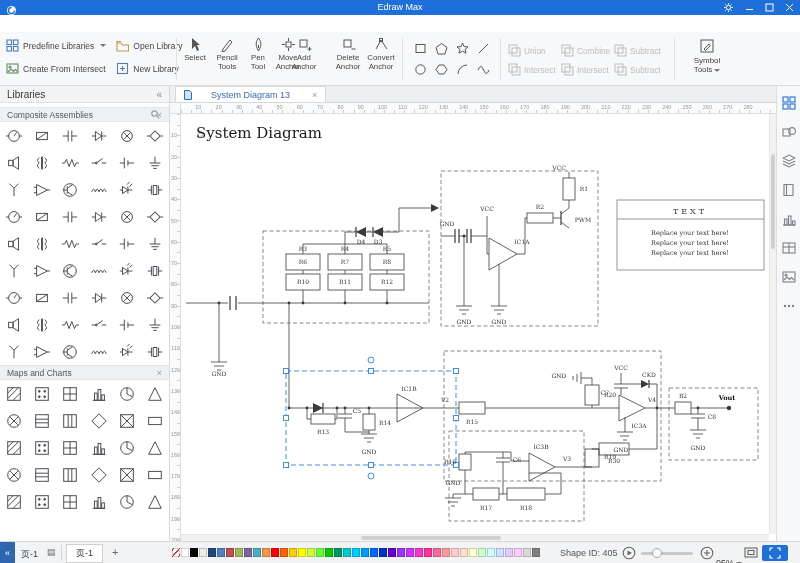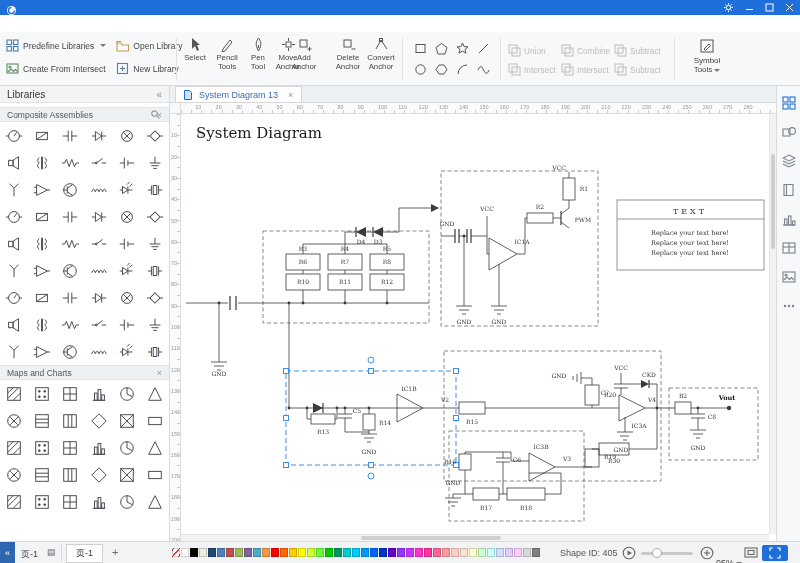--- a/index.html
+++ b/index.html
@@ -42,21 +42,21 @@
 .lp-search svg{position:absolute;right:4px;top:3px}
 .lp-section{height:15px;display:flex;align-items:center;justify-content:space-between;padding:0 7px;background:#eef1f3;border-top:1px solid #e5e5e5;border-bottom:1px solid #e5e5e5;font-size:8.5px;color:#555}
 .lp-close{color:#999;font-size:9px}
 .symbol-grid{display:grid;grid-template-columns:repeat(6,1fr);grid-auto-rows:27px}
 .sym-cell{display:flex;align-items:center;justify-content:center}
 .sym-cell svg{stroke:#4c4c55;fill:none;stroke-width:1.1}
 
 
 .center{position:absolute;left:170px;top:86px;width:606px;height:455px;background:#fff}
 .doctabs{height:17px;background:#edf0f3;border-bottom:1px solid #d8d8d8;display:flex;align-items:flex-end;padding-left:5px}
-.doctab{height:16px;background:#fff;border:1px solid #d8d8d8;border-bottom:none;display:flex;align-items:center;gap:7px;padding:0 8px;font-size:9px;color:#3a6db5}
+.doctab{height:16px;background:#fff;border:1px solid #d8d8d8;border-bottom:none;display:flex;align-items:center;gap:19px;padding:0 8px;font-size:9px;color:#3a6db5}
 .doctab .x{color:#999;font-size:9px;margin-left:3px}
 .ruler-row{display:flex;height:11px}
 .corner{width:11px;height:11px;background:#f7f8fa;border-right:1px solid #ddd;border-bottom:1px solid #ddd}
 .hruler{position:relative;flex:1;background:#fafbfc;border-bottom:1px solid #ddd;overflow:hidden}
 .hruler::after{content:"";position:absolute;left:0;right:0;bottom:0;height:3px;background:repeating-linear-gradient(90deg,#ccc 0 1px,transparent 1px 10.15px)}
 .hnum{position:absolute;top:1px;font-size:5.5px;color:#999}
 .canvas-row{display:flex;height:427px}
 .vruler{position:relative;width:11px;background:#fafbfc;border-right:1px solid #ddd;overflow:hidden}
 .vruler::after{content:"";position:absolute;top:0;bottom:0;right:0;width:3px;background:repeating-linear-gradient(180deg,#ccc 0 1px,transparent 1px 10.65px)}
 .vnum{position:absolute;left:1px;font-size:5.5px;color:#999}
@@ -277,20 +277,21 @@
 
 <div class="app">
 
   <div class="titlebar">
     <span class="tb-logo">
       <svg width="11" height="11">
           <circle cx="5.5" cy="5.5" r="4.5" fill="#fff"></circle>
           <path d="M5.5,2.5 a3,3 0 1 0 3,3" stroke="#1e6fd9" stroke-width="1.4" fill="none"></path>
         </svg>
     </span>
+    <div class="tb-title">Edraw Max</div>
     <div class="tb-controls">
       <span>
           <svg width="11" height="11" stroke="#fff" fill="none" stroke-width="1">
             <circle cx="5.5" cy="5.5" r="2.2"></circle>
             <path d="M5.5,1 V2.6 M5.5,8.4 V10 M1,5.5 H2.6 M8.4,5.5 H10 M2.3,2.3 L3.4,3.4 M7.6,7.6 L8.7,8.7 M8.7,2.3 L7.6,3.4 M3.4,7.6 L2.3,8.7"></path>
           </svg>
         </span>
       <span>
           <svg width="9" height="9" stroke="#fff" stroke-width="1">
             <line x1="1" y1="6.5" x2="8" y2="6.5"></line>

